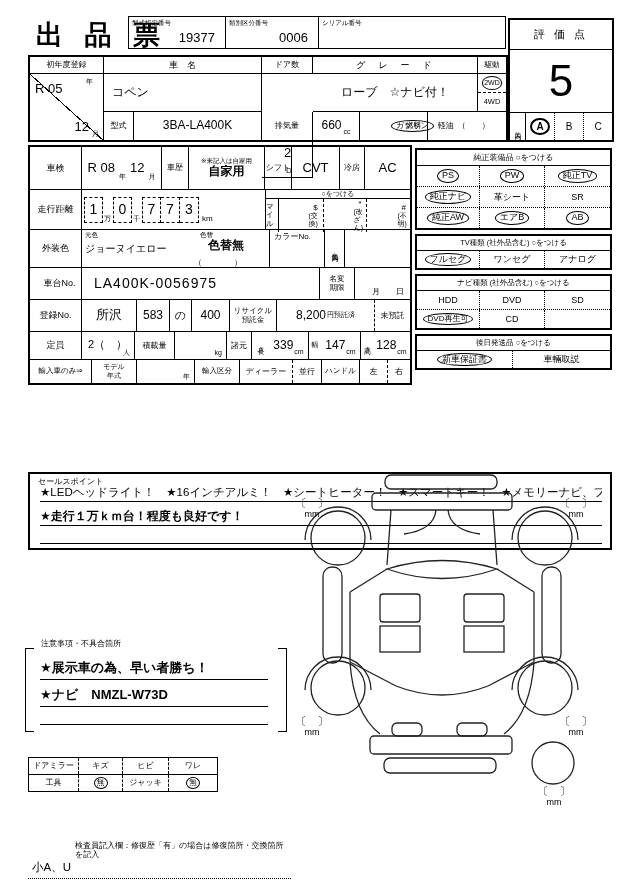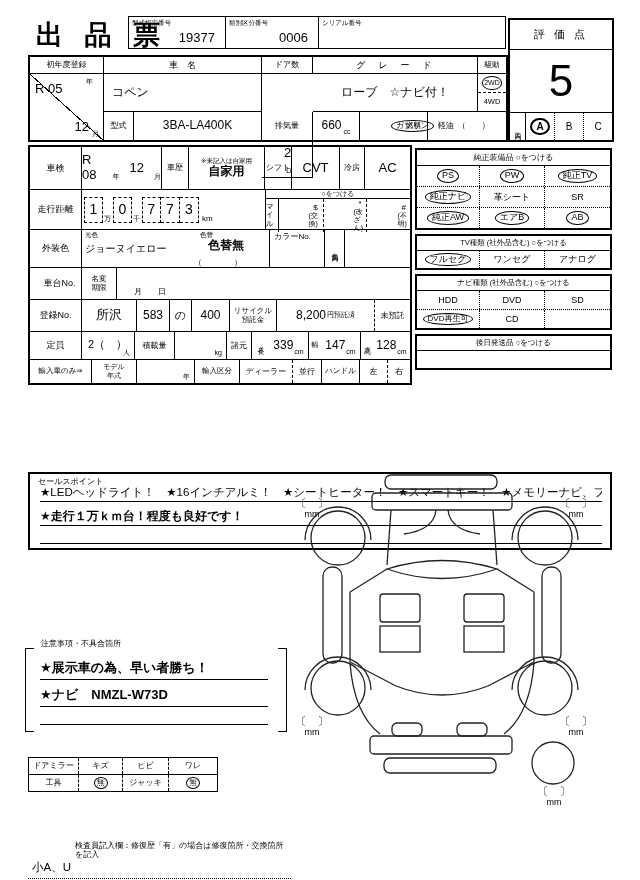--- a/index.html
+++ b/index.html
@@ -100,21 +100,21 @@
       <span class="circled f8">ガソリン</span>
       <span class="f8">軽油</span>
       <span class="f8">（　　）</span>
     </div>
   </div>
 
   <div class="a b2 col" style="left:28px;top:145px;width:384px;height:240px;">
 
     <div class="fx bb" style="height:43px;">
       <div class="c br f9" style="width:52px;">車検</div>
-      <div class="c br" style="width:80px;gap:10px;">
+      <div class="c br" style="width:80px;gap:4px;">
         <span class="f13">R 08</span>
         <span class="f7" style="align-self:flex-end;margin-bottom:8px;">年</span>
         <span class="f13">12</span>
         <span class="f7" style="align-self:flex-end;margin-bottom:8px;">月</span>
       </div>
       <div class="c br f8" style="width:27px;">車歴</div>
       <div class="col br" style="width:76px;align-items:center;justify-content:center;">
         <span class="f6">※未記入は自家用</span>
         <span class="f12 bold">自家用</span>
       </div>
@@ -167,20 +167,21 @@
       </div>
       <div class="br r" style="width:55px;">
         <span class="a f8" style="top:2px;left:4px;">カラーNo.</span>
       </div>
       <div class="c br vert f7" style="width:20px;">内装色</div>
       <div style="width:65px;"></div>
     </div>
 
     <div class="fx bb" style="height:32px;">
       <div class="c br f9" style="width:52px;padding-left:8px;">車台No.</div>
+      <div class="fx br f14" style="width:238px;align-items:center;padding-left:12px;letter-spacing:1px;">LA400K-0056975</div>
       <div class="col c br f75" style="width:35px;">
         <span>名変</span>
         <span>期限</span>
       </div>
       <div class="fx f8" style="width:55px;align-items:flex-end;justify-content:flex-end;gap:16px;padding:0 6px 3px 0;">
         <span>月</span>
           <span>日</span>
       </div>
     </div>
 
@@ -318,20 +319,28 @@
         <div class="c brdot" style="width:65px;">
             <span class="f9">CD</span>
           </div>
         <div class="c" style="flex:1;">
             <span class="f9"></span>
           </div>
       </div>
     </div>
     <div class="a b2 col" style="left:0;top:186px;width:197px;height:36px;">
       <div class="c bb f75" style="height:15px;">後日発送品 ○をつける</div>
+      <div class="fx" style="flex:1;">
+        <div class="c brdot" style="width:96px;">
+            <span class="f85 f9 circled">新車保証書</span>
+          </div>
+        <div class="c" style="flex:1;">
+            <span class="f9">車輛取説</span>
+          </div>
+      </div>
     </div>
   </div>
 
   <div class="a b2 r" style="left:28px;top:385px;width:584px;height:78px;">
     <span class="a f8" style="top:3px;left:8px;">セールスポイント</span>
     <div class="a ul f115" style="top:12px;left:10px;width:562px;height:16px;white-space:nowrap;overflow:hidden;">★LEDヘッドライト！　★16インチアルミ！　★シートヒーター！　★スマートキー！　★メモリーナビ、フルセグTV、ETC付き！</div>
     <div class="a ul f12 bold" style="top:36px;left:10px;width:562px;height:16px;">★走行１万ｋｍ台！程度も良好です！</div>
     <div class="a ul" style="top:58px;left:10px;width:562px;height:12px;"></div>
   </div>
 

